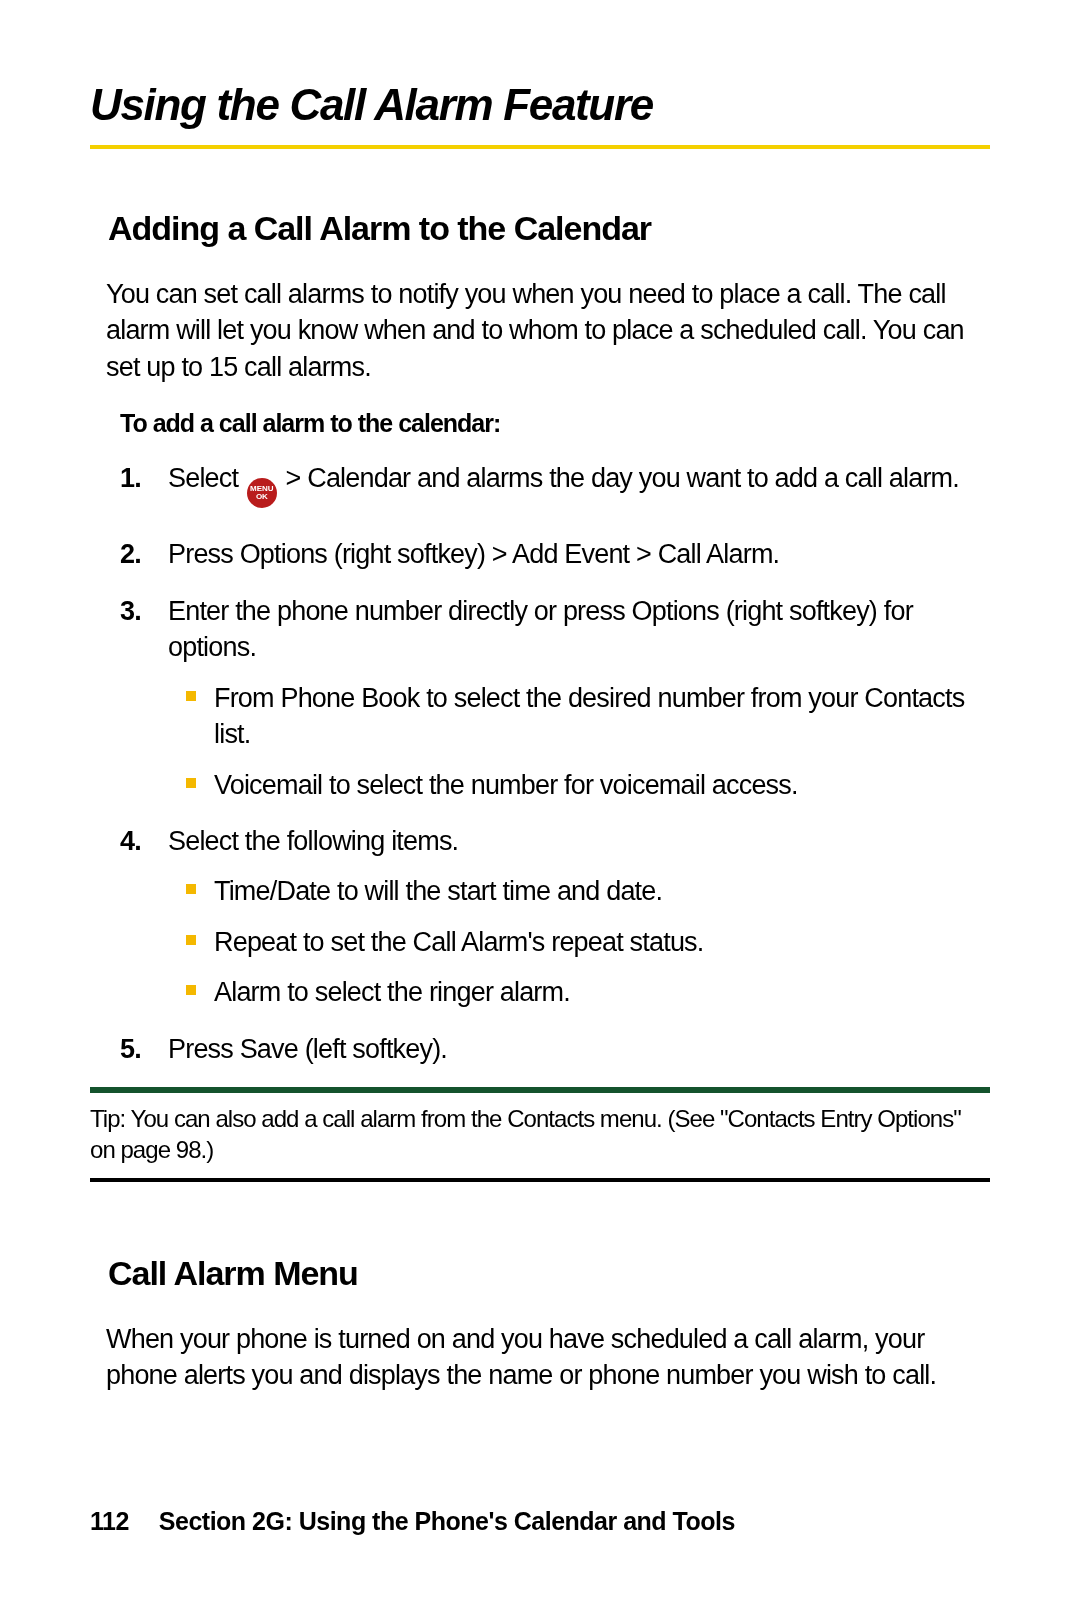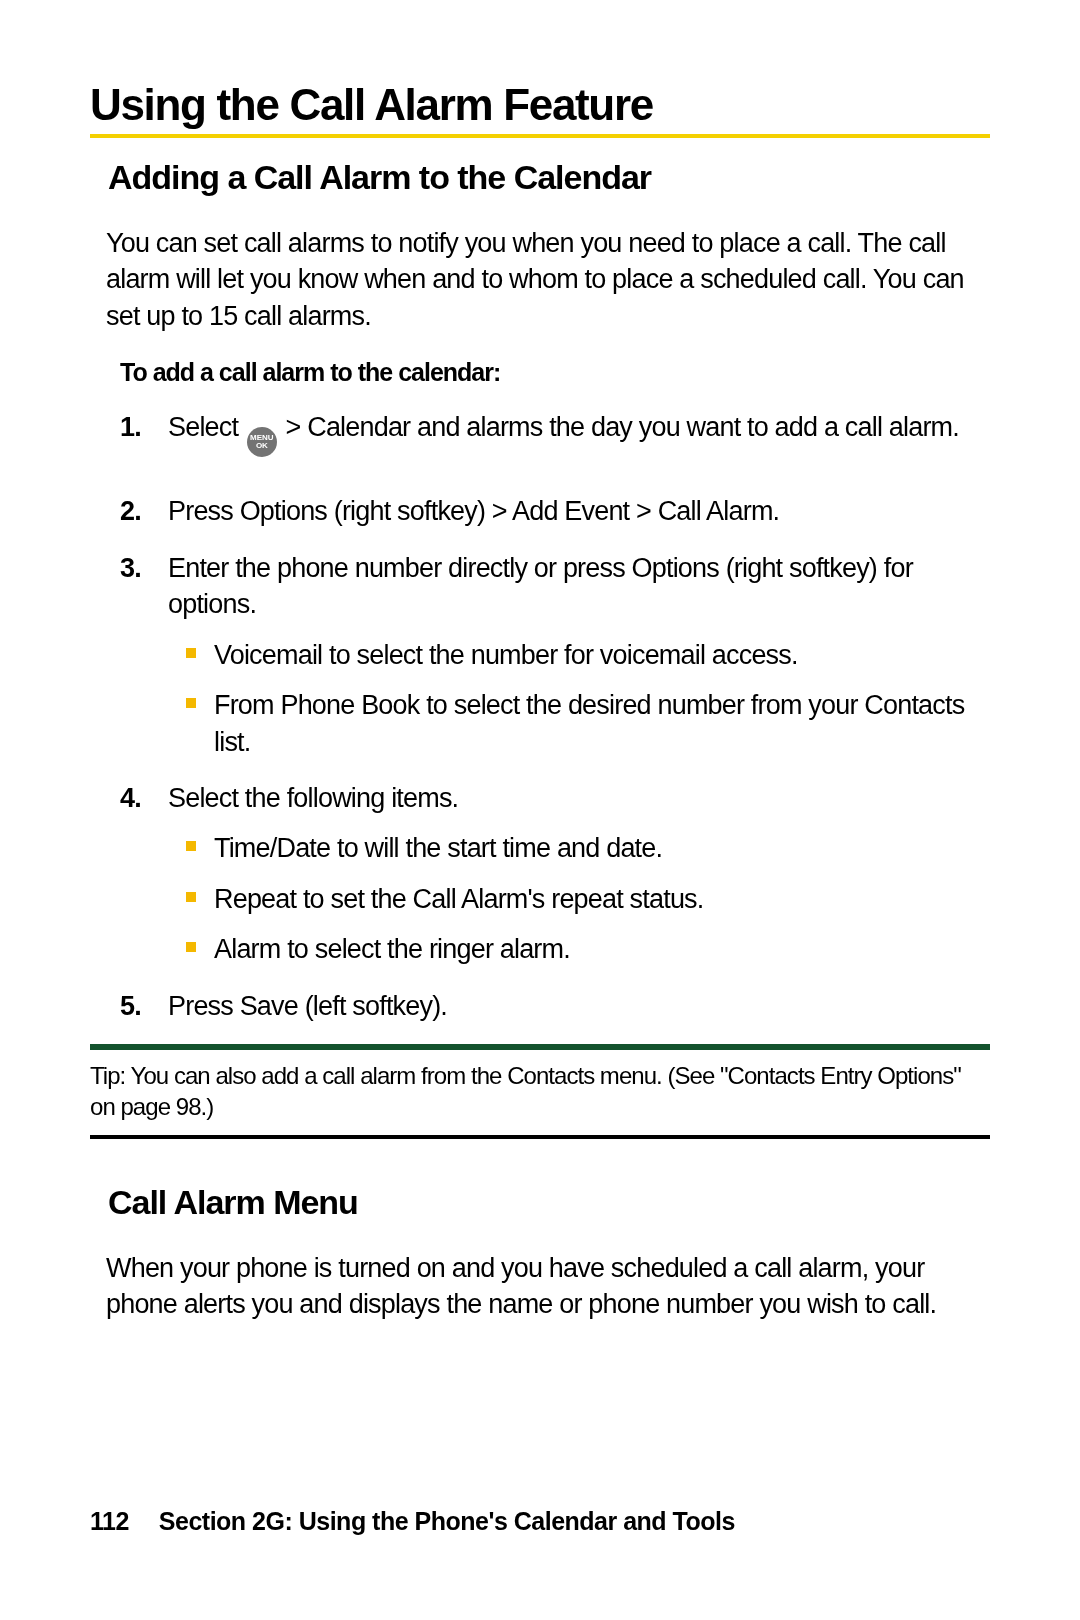--- a/index.html
+++ b/index.html
@@ -12,33 +12,34 @@
   }
   .page {
     padding: 80px 90px 0 90px;
     position: relative;
     height: 100%;
   }
   h1.main-heading {
     font-size: 44px;
     font-weight: 700;
     letter-spacing: -0.03em;
-    padding-bottom: 4px;
+    padding-bottom: 15px;
     border-bottom: 4px solid #f4d000;
-    margin-bottom: 20px;
+    margin-bottom: 60px;
+    font-style: italic;
   }
   h2.sub-heading {
     font-size: 34px;
     font-weight: 700;
     letter-spacing: -0.03em;
     margin-left: 18px;
     margin-bottom: 28px;
   }
   h2.sub-heading.second {
-    margin-top: 44px;
+    margin-top: 72px;
   }
   p.body {
     font-size: 27px;
     line-height: 1.35;
     margin-left: 16px;
     margin-bottom: 24px;
     letter-spacing: -0.03em;
   }
   p.lead-in {
     font-size: 25px;
@@ -65,24 +66,24 @@
     top: 0;
     font-weight: 700;
   }
   .menu-icon {
     display: inline-flex;
     align-items: center;
     justify-content: center;
     width: 30px;
     height: 30px;
     border-radius: 50%;
-    background: #737373;
+    background: #b91c1c;
     color: #fff;
     vertical-align: -4px;
-    margin: 16px 2px;
+    margin: 8px 2px;
   }
   .menu-icon .t1 { font-size: 8px; font-weight:700; line-height:1; letter-spacing:0; }
   .menu-icon .t2 { font-size: 8px; font-weight:700; line-height:1; letter-spacing:0; }
   .menu-icon-inner { display:flex; flex-direction:column; align-items:center; }
   ul.sub {
     list-style: none;
     margin-top: 14px;
     margin-left: 18px;
   }
   ul.sub > li {
@@ -147,22 +148,22 @@
         </span><b> &gt; Calendar</b><span> and alarms the day you want to add a call alarm.</span>
     </li>
     <li>
       <span class="num">2.</span>
       <span>Press </span><b>Options</b><span> (right softkey) </span><b>&gt; Add Event &gt; Call Alarm</b><span>.</span>
     </li>
     <li>
       <span class="num">3.</span>
       <span>Enter the phone number directly or press </span><b>Options</b><span> (right softkey) for options.</span>
       <ul class="sub">
+        <li><b>From Phone Book</b><span> to select the desired number from your Contacts list.</span></li>
         <li><b>Voicemail</b><span> to select the number for voicemail access.</span></li>
-        <li><b>From Phone Book</b><span> to select the desired number from your Contacts list.</span></li>
       </ul>
     </li>
     <li>
       <span class="num">4.</span>
       <span>Select the following items.</span>
       <ul class="sub">
         <li><b>Time/Date</b><span> to will the start time and date.</span></li>
         <li><b>Repeat</b><span> to set the Call Alarm's repeat status.</span></li>
         <li><b>Alarm</b><span> to select the ringer alarm.</span></li>
       </ul>

